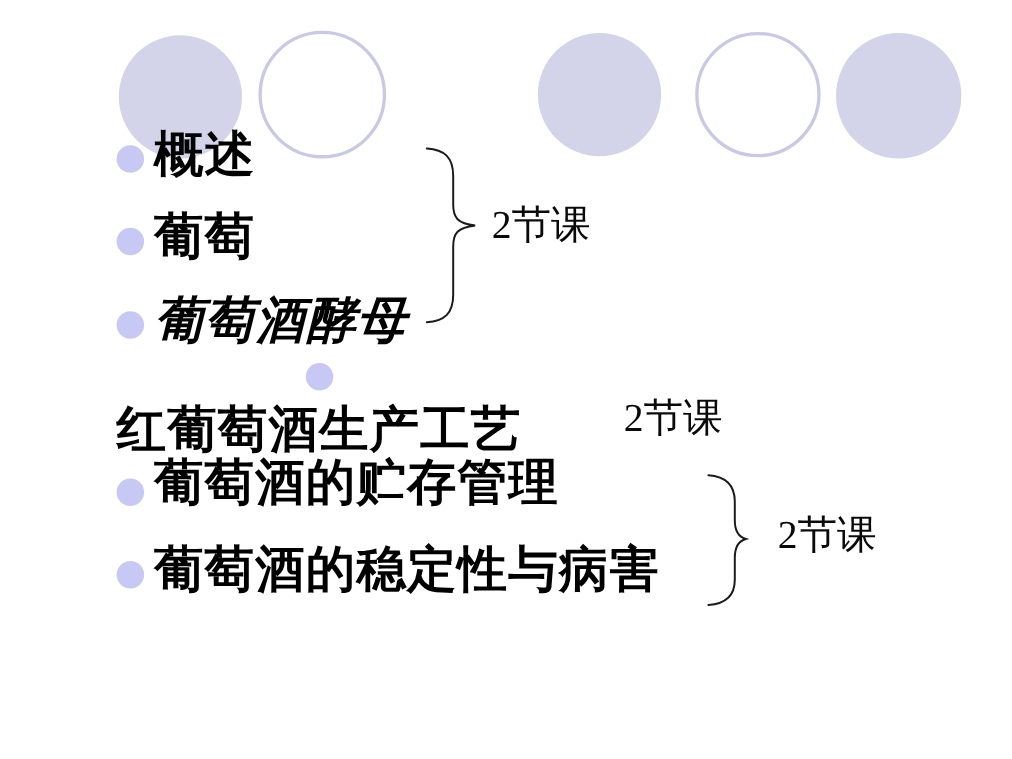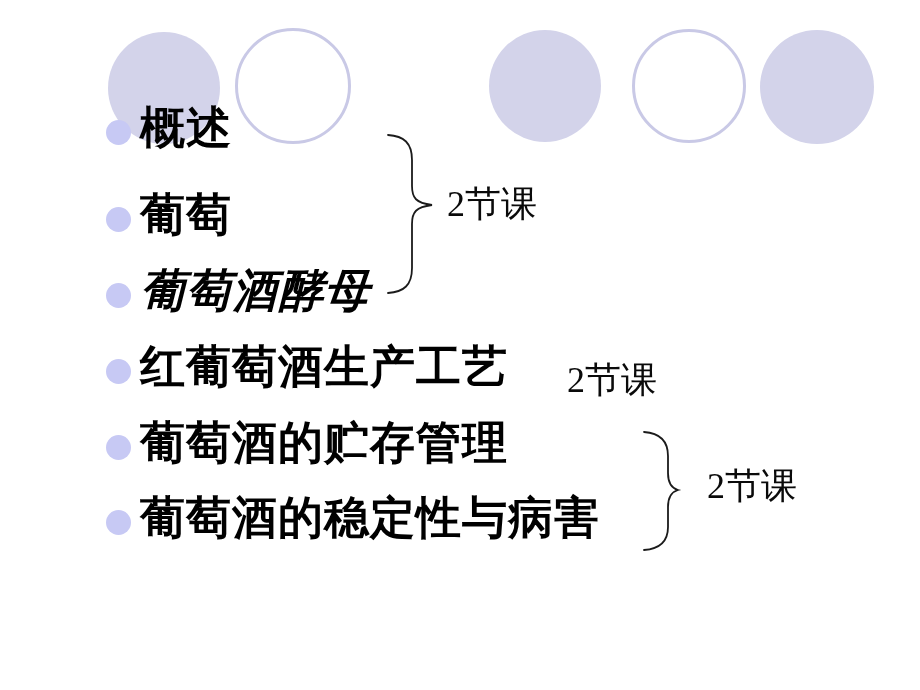--- a/index.html
+++ b/index.html
@@ -19,25 +19,25 @@
   #circle-3{left:489px;top:30px;width:112px;height:112px;}
   #circle-4{left:632px;top:29px;width:114px;height:114px;}
   #circle-5{left:760px;top:30px;width:114px;height:114px;}
 
   
   .item{
     position:absolute;left:106px;height:52px;
     display:flex;align-items:center;gap:9px;
     white-space:nowrap;
   }
-  .item:nth-of-type(1){top:102px;}
+  .item:nth-of-type(1){top:114px;}
   .item:nth-of-type(2){top:189px;}
   .item:nth-of-type(3){top:265px;font-style:italic;}
-  .item:nth-of-type(4){top:341px;}
-  .item:nth-of-type(5){top:417px;}
+  .item:nth-of-type(4){top:322px;flex-direction:column;}
+  .item:nth-of-type(5){top:417px;font-family:Liberation Mono, monospace;}
   .item:nth-of-type(6){top:492px;align-items:center;}
   .bullet{
     width:25px;height:25px;border-radius:50%;
     background:#c7c9f4;flex:0 0 auto;margin-top:8px;
   }
   .item-text{
     font-size:45px;font-weight:bold;color:#000000;
     letter-spacing:1px;line-height:52px;
   }
 

